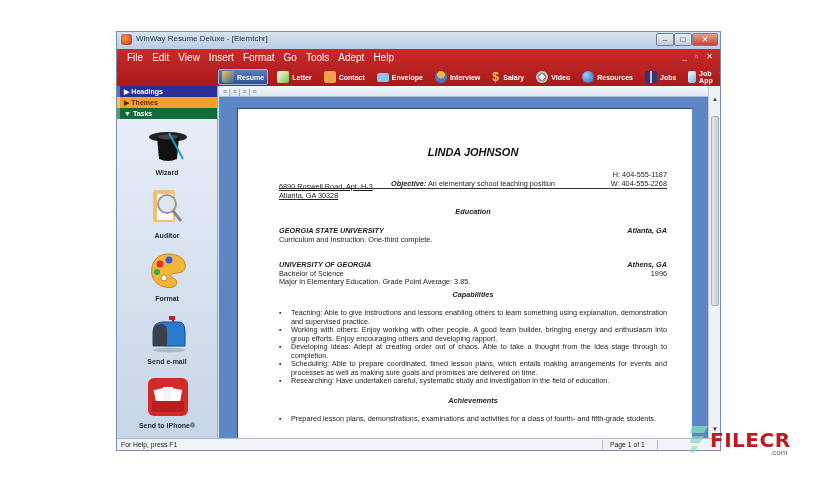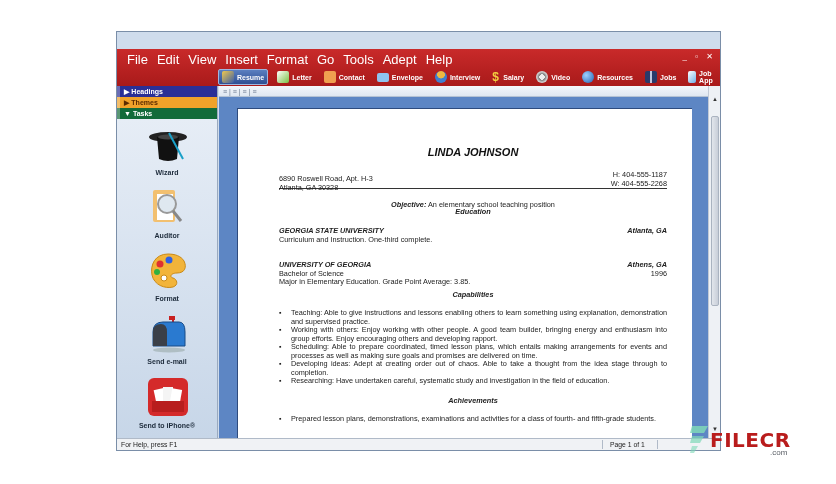--- a/index.html
+++ b/index.html
@@ -13,21 +13,21 @@
     border-radius: 3px; background: radial-gradient(circle at 40% 40%, #f6a04a, #c41e1e); }
   .titlebar .title { position: absolute; left: 19px; top: 2px; font-size: 8px; color: #1e2d40; }
   .winctl { position: absolute; top: 1px; height: 13px; border: 1px solid #6f7f96; border-radius: 2px;
     background: linear-gradient(#e9eef5, #c3cfdd); font-size: 8px; line-height: 11px; text-align: center; color: #223; }
   .winctl.min { right: 46px; width: 18px; }
   .winctl.max { right: 28px; width: 18px; }
   .winctl.close { right: 2px; width: 26px; background: linear-gradient(#e8a090, #c4442c); color: #fff; }
   .redbar { position: absolute; left: 0; top: 17px; width: 100%; height: 37px;
     background: linear-gradient(to bottom, #c92a2a, #a91a1a); }
   .menubar { position: absolute; left: 6px; top: 3px; display: flex; gap: 0; }
-  .menubar span { font-size: 13px; color: #fff; padding: 0 5px 0 4px; }
+  .menubar span { font-size: 10px; color: #fff; padding: 0 5px 0 4px; }
   .mdi-ctl { position: absolute; right: 4px; top: 3px; font-size: 8px; color: #fff; letter-spacing: 3px; }
   .navtabs { position: absolute; left: 101px; top: 20px; display: flex; gap: 6px; }
   .navtab { display: flex; align-items: center; height: 16px; padding: 0 3px; font-size: 7px; font-weight: bold; color: #fff; }
   .navtab.active { background: linear-gradient(#5b7fc0, #2f4f92); border: 1px solid #9fb6de; border-radius: 2px; }
   .navtab .ic { width: 12px; height: 12px; margin-right: 3px; border-radius: 2px; display: inline-block; }
   .sidebar { position: absolute; left: 0; top: 54px; width: 101px; height: 352px; background: #dfe8f3; border-right: 1px solid #9aaabf; }
   .panel-hdr { height: 11px; font-size: 7px; font-weight: bold; color: #fff; padding-left: 4px; line-height: 11px; border-left: 3px solid rgba(255,255,255,0.3); }
   .panel-hdr.headings { background: #2a2f96; }
   .panel-hdr.themes { background: #f0a22a; color: #5a2a00; }
   .panel-hdr.tasks { background: #126b3a; }
@@ -35,21 +35,21 @@
     background: linear-gradient(to bottom, #e6edf6, #c7d6e8); }
   .task { position: absolute; left: 0; width: 100%; text-align: center; }
   .task .lbl { position: absolute; left: 0; width: 100%; font-size: 7px; font-weight: bold; color: #1c2a3a; }
   .task .ico { position: absolute; left: 30px; width: 42px; height: 40px; }
   .doc-area { position: absolute; left: 102px; top: 54px; width: 489px; height: 352px; background: #5d86c4; }
   .doc-toolbar { position: absolute; left: 0; top: 0; width: 100%; height: 11px; background: linear-gradient(#f4f7fb, #dfe7f1); border-bottom: 1px solid #b4c2d4; font-size: 7px; color: #6a7a90; padding-left: 4px; line-height: 11px; }
   .page { position: absolute; left: 18px; top: 22px; width: 455px; height: 330px; background: #fff; border-left: 1px solid #2e4b7d; border-top: 1px solid #2e4b7d; overflow: hidden; }
   .page .inner { position: absolute; left: 41px; top: 0; width: 388px; font-size: 7.3px; color: #222; line-height: 8.5px; }
   .name { position: absolute; top: 39px; width: 100%; text-align: center; font-size: 11px; font-weight: bold; font-style: italic; color: #111; }
   .addr { position: absolute; top: 62px; left: 0; width: 100%; border-bottom: 1px solid #333; height: 18px; }
-  .addr .l { position: absolute; left: 0; top: 4px; }
+  .addr .l { position: absolute; left: 0; top: 12px; text-decoration: underline; }
   .addr .r { position: absolute; right: 0; top: 0; text-align: right; margin-left: 10px; }
   .centered { position: absolute; width: 100%; text-align: center; }
   .sec-title { font-weight: bold; font-style: italic; }
   .edu { position: absolute; left: 0; width: 100%; }
   .edu .school { font-weight: bold; font-style: italic; }
   .edu .loc { position: absolute; right: 0; top: 0; font-weight: bold; font-style: italic; text-align: right; }
   .edu .yr { position: absolute; right: 0; top: 8.5px; }
   .bullets { position: absolute; left: 0; width: 100%; list-style: none; }
   .bullets li { position: relative; padding-left: 12px; text-align: justify; margin-bottom: 0; }
   .bullets li::before { content: "\25AA"; position: absolute; left: 0; top: 0; font-size: 7px; }
@@ -63,20 +63,27 @@
   .statusbar .sep { position: absolute; top: 1px; width: 1px; height: 9px; background: #b0bac8; }
   .watermark { position: absolute; left: 690px; top: 424px; }
   .watermark .logo { position: absolute; left: 0; top: 0; width: 20px; height: 30px; }
   .watermark .txt { position: absolute; left: 20px; top: 4px; font-size: 20px; color: #b91c1c; font-weight: bold; letter-spacing: 0.5px; font-family: "DejaVu Sans", sans-serif; }
   .watermark .com { position: absolute; left: 80px; top: 24px; font-size: 8px; color: #5a5f66; }
 </style>
 </head>
 <body>
 
 <div class="window">
+  <div class="titlebar">
+    <span class="app-icon"></span>
+    <span class="title">WinWay Resume Deluxe - [Elemtchr]</span>
+    <span class="winctl min">–</span>
+    <span class="winctl max">□</span>
+    <span class="winctl close">✕</span>
+  </div>
 
   <div class="redbar">
     <div class="menubar">
       <span>File</span>
       <span>Edit</span>
       <span>View</span>
       <span>Insert</span>
       <span>Format</span>
       <span>Go</span>
       <span>Tools</span>
@@ -203,21 +210,21 @@
         <div class="addr">
           <div class="l">
             <div>6890 Roswell Road, Apt. H-3</div>
             <div>Atlanta, GA 30328</div>
           </div>
           <div class="r">
             <div>H: 404-555-1187</div>
             <div>W: 404-555-2268</div>
           </div>
         </div>
-        <div class="centered" style="top:92px;">
+        <div class="centered" style="top:71px;">
           <span class="sec-title">Objective:</span>
           <span>An elementary school teaching position</span>
         </div>
         <div class="centered sec-title" style="top:99px;">Education</div>
 
         <div class="edu" style="top:118px;">
           <div class="school">GEORGIA STATE UNIVERSITY</div>
           <div>Curriculum and Instruction. One-third complete.</div>
           <div class="loc">Atlanta, GA</div>
         </div>
@@ -226,22 +233,22 @@
           <div>Bachelor of Science</div>
           <div>Major in Elementary Education. Grade Point Average: 3.85.</div>
           <div class="loc">Athens, GA</div>
           <div class="yr">1996</div>
         </div>
 
         <div class="centered sec-title" style="top:182px;">Capabilities</div>
         <ul class="bullets" style="top:200px;">
           <li>Teaching: Able to give instructions and lessons enabling others to learn something using explanation, demonstration and supervised practice.</li>
           <li>Working with others:  Enjoy working with other people.  A good team builder, bringing energy and enthusiasm into group efforts. Enjoy encouraging others and developing rapport.</li>
+          <li>Developing ideas: Adept at creating order out of chaos.  Able to take a thought from the idea stage through to completion.</li>
           <li>Scheduling:  Able to prepare coordinated, timed lesson plans, which entails making arrangements for events and processes as well as making sure goals and promises are delivered on time.</li>
-          <li>Developing ideas: Adept at creating order out of chaos.  Able to take a thought from the idea stage through to completion.</li>
           <li>Researching:  Have undertaken careful, systematic study and investigation in the field of education.</li>
         </ul>
 
         <div class="centered sec-title" style="top:288px;">Achievements</div>
         <ul class="bullets" style="top:306px;">
           <li>Prepared lesson plans, demonstrations, examinations and activities for a class of fourth- and fifth-grade students.</li>
         </ul>
       </div>
     </div>
   </div>

